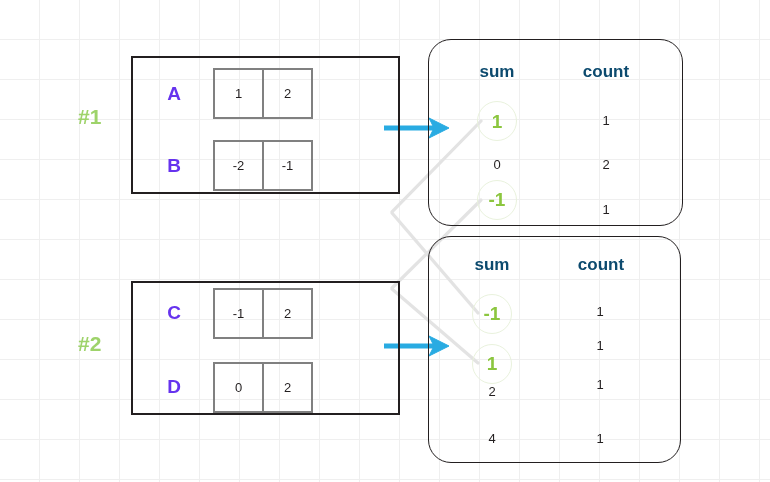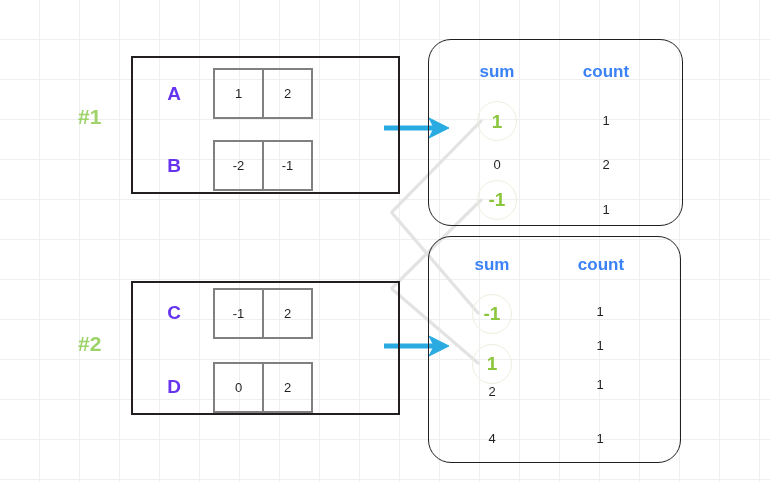--- a/index.html
+++ b/index.html
@@ -35,21 +35,21 @@
     width:51px;height:51px;display:flex;align-items:center;justify-content:center;
     font-size:13px;color:#231f20;background:transparent;
   }
   .cell + .cell{margin-left:-2px;}
 
   .panel{
     position:absolute;border:1.6px solid #231f20;border-radius:23px;
     background:transparent;box-sizing:border-box;
   }
   .col-head{
-    position:absolute;color:#3b82f6;font-size:17px;font-weight:bold;
+    position:absolute;color:#0c4a6e;font-size:17px;font-weight:bold;
     text-align:center;width:90px;
   }
   .val{
     position:absolute;font-size:13px;color:#231f20;text-align:center;width:60px;
   }
   .val.circled{
     color:#8cc63f;font-size:19px;font-weight:bold;
   }
   .circle-ring{
     position:absolute;width:40px;height:40px;border-radius:50%;

